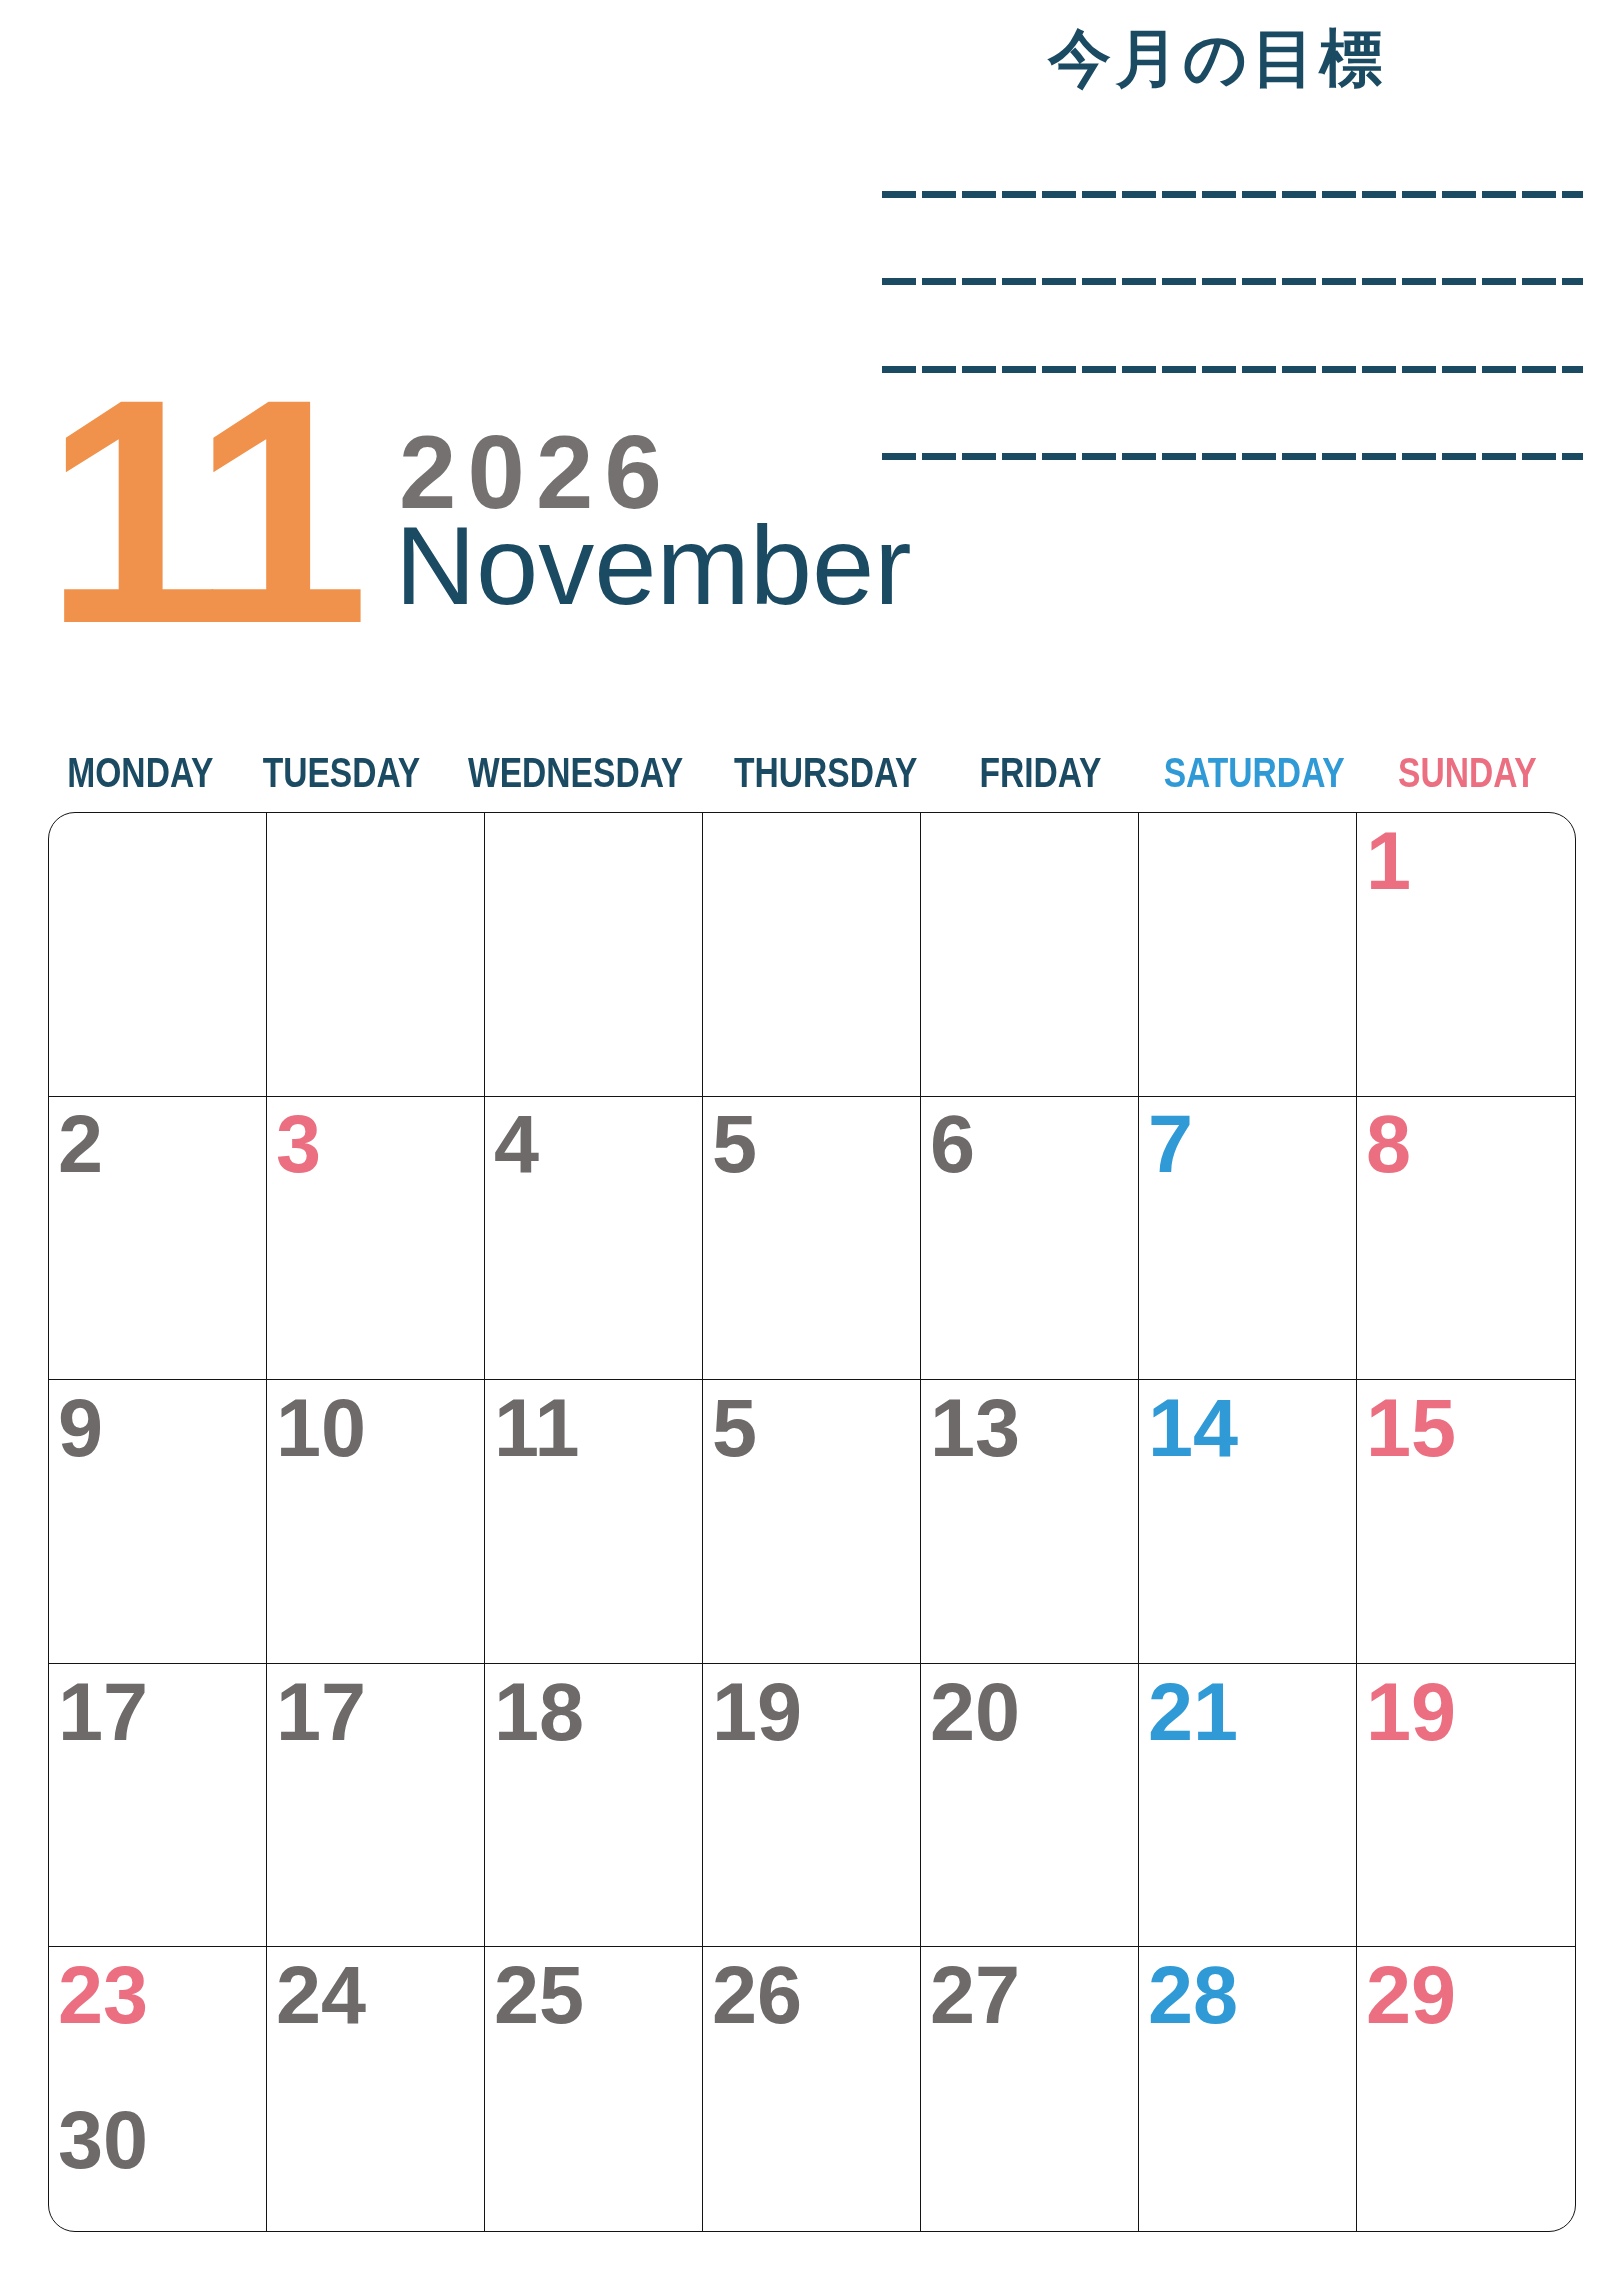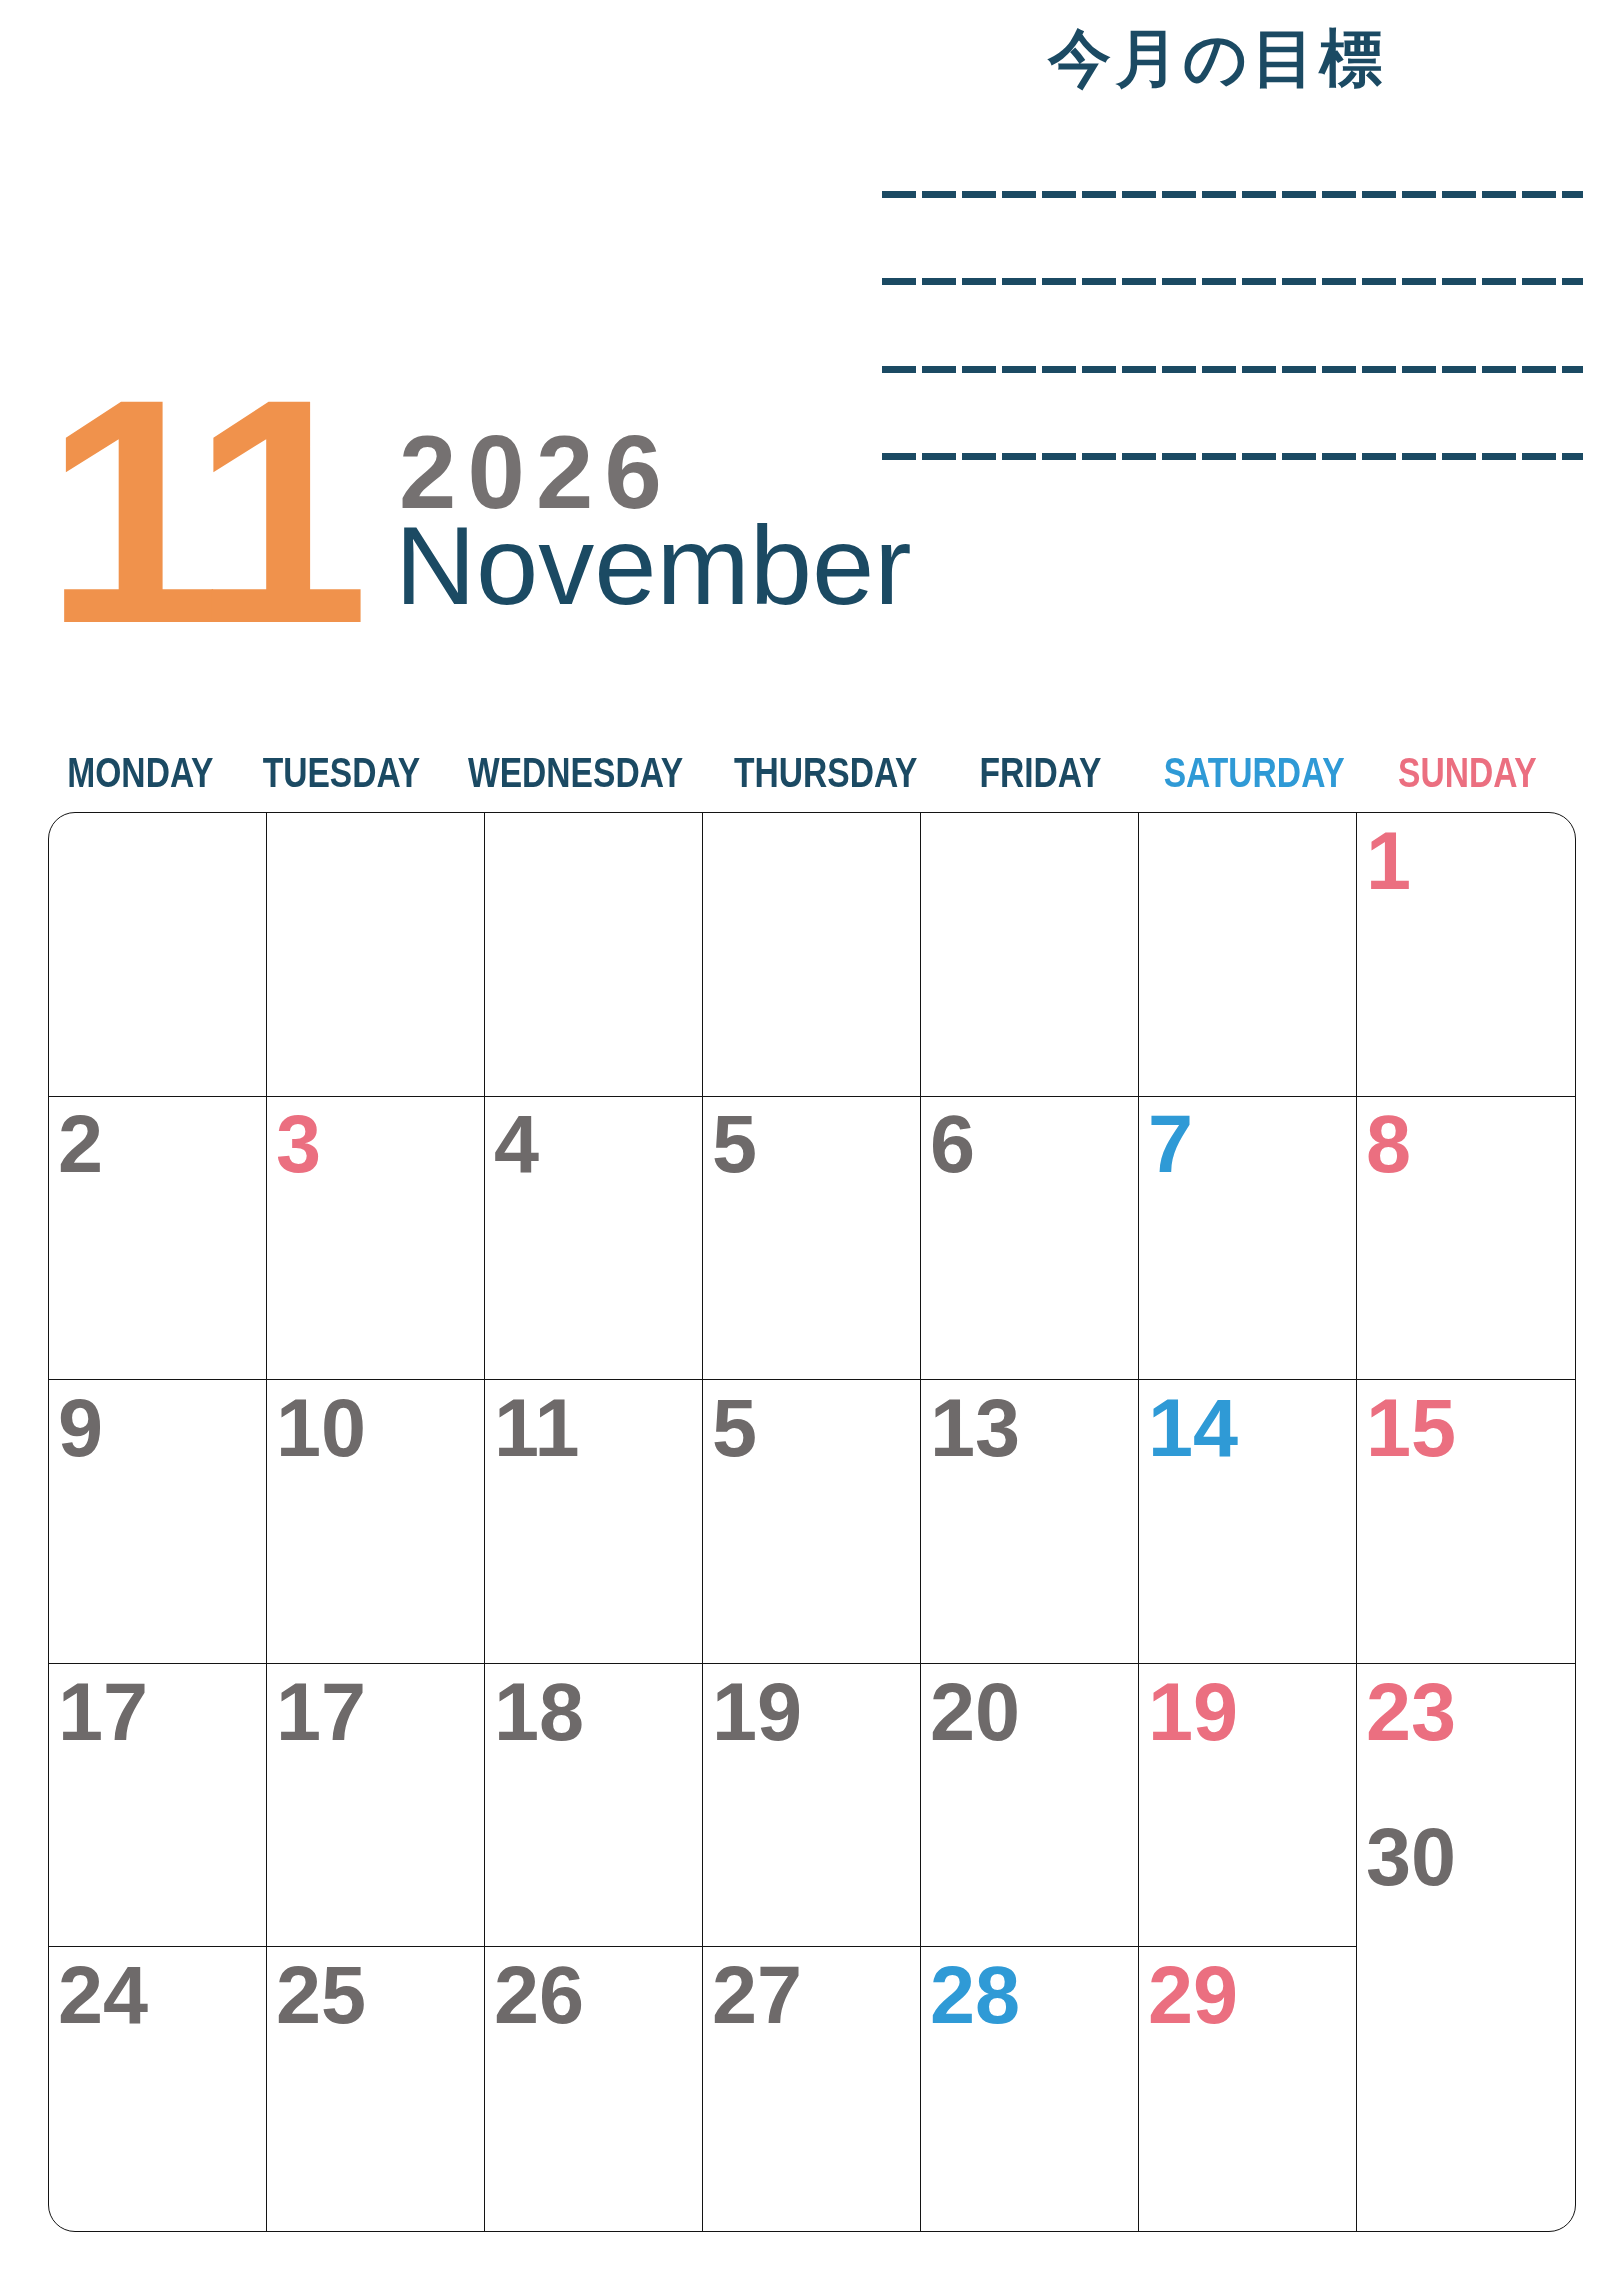--- a/index.html
+++ b/index.html
@@ -169,20 +169,23 @@
       <div class="cell">
         <span class="num c-weekday">18</span>
       </div>
       <div class="cell">
         <span class="num c-weekday">19</span>
       </div>
       <div class="cell">
         <span class="num c-weekday">20</span>
       </div>
       <div class="cell">
+        <span class="num c-saturday">21</span>
+      </div>
+      <div class="cell">
         <span class="num c-sunday">19</span>
       </div>
       <div class="cell">
         <span class="num c-holiday">23</span>
         <span class="num second c-weekday">30</span>
       </div>
       <div class="cell">
         <span class="num c-weekday">24</span>
       </div>
       <div class="cell">

